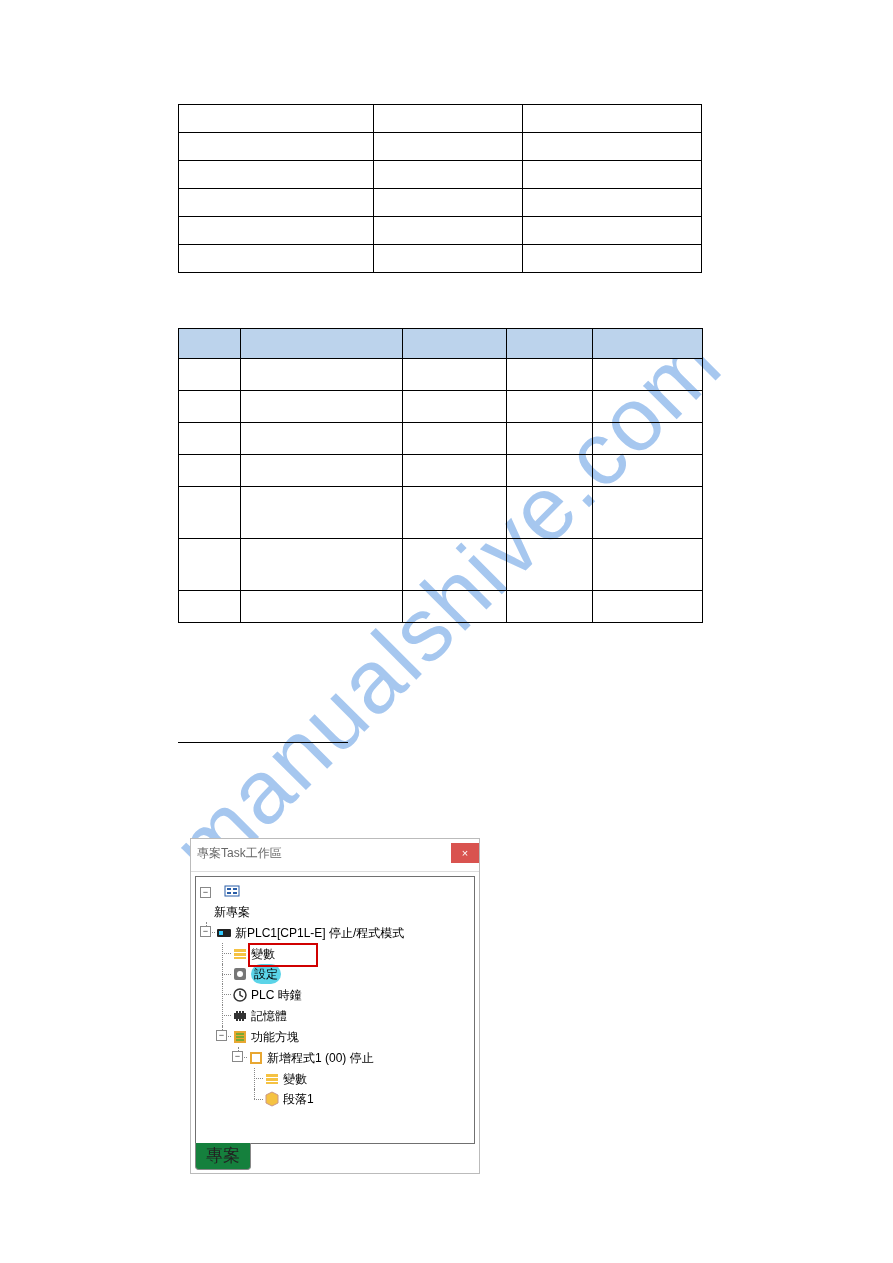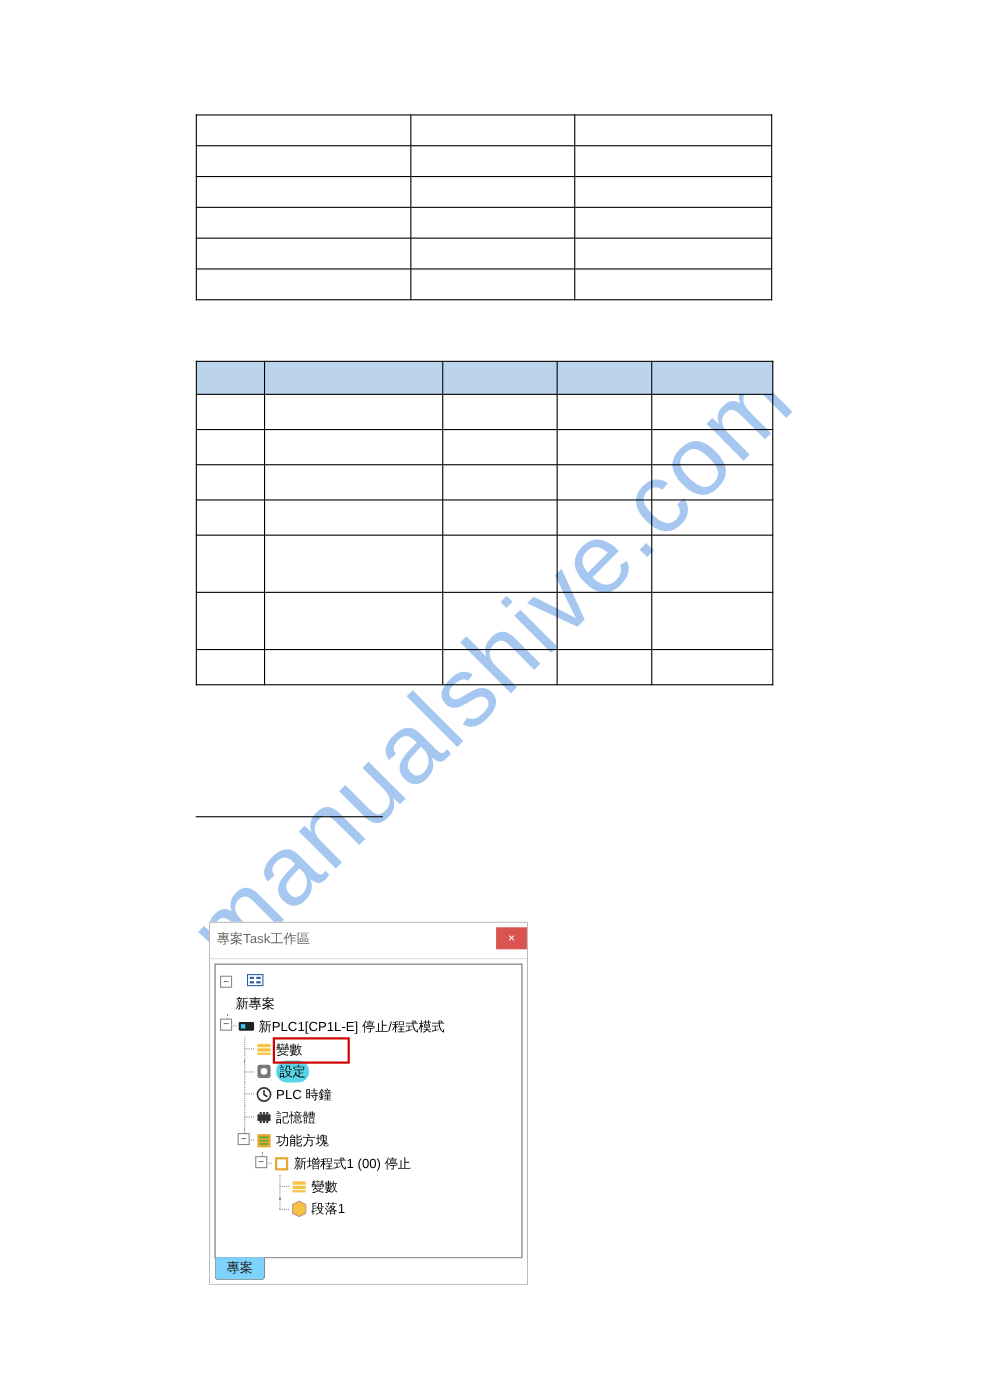--- a/index.html
+++ b/index.html
@@ -213,24 +213,24 @@
     margin-top:0;
     padding: 0 0 2px 4px;
     background:#fff;
   }
   .tab {
     border:1px solid #888;
     border-top:none;
     border-bottom-left-radius:4px;
     border-bottom-right-radius:4px;
     padding:1px 10px 2px 10px;
-    font-size:12px;
+    font-size:17px;
     color:#222;
     cursor:pointer;
-    background:#7dd3fc;
+    background:#15803d;
     position:relative;
     top:-1px;
   }
 </style>
 </head>
 <body>
 
 <div class="watermark">manualshive.com</div>
 
 <div class="content">

